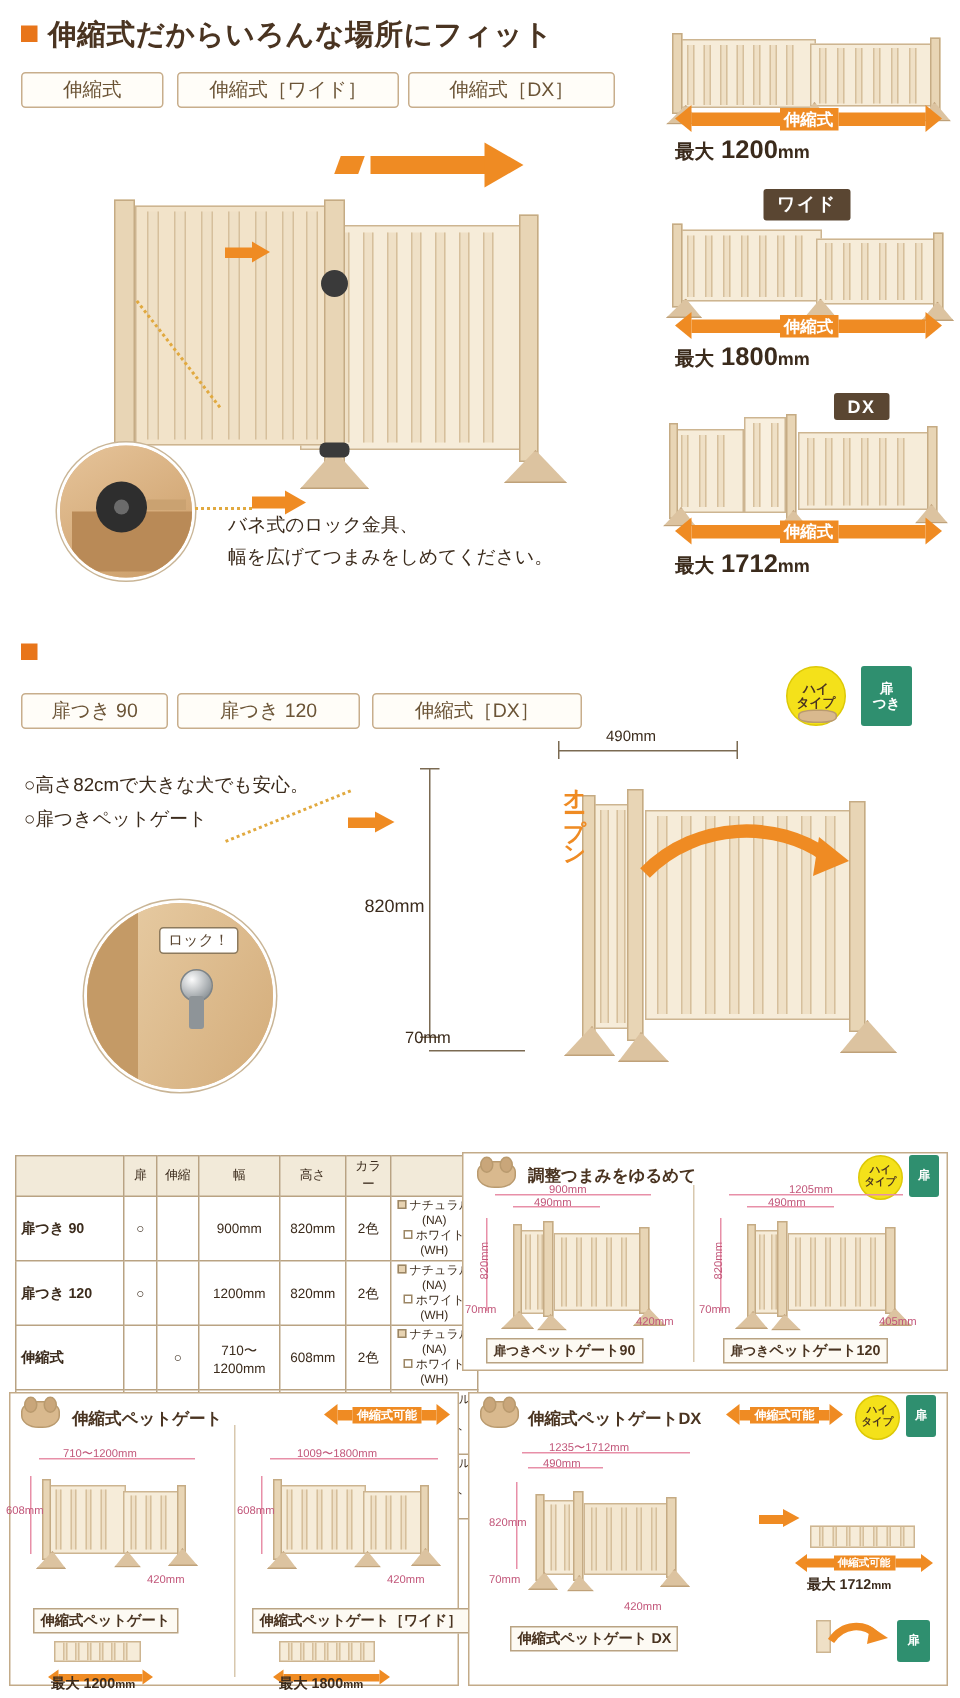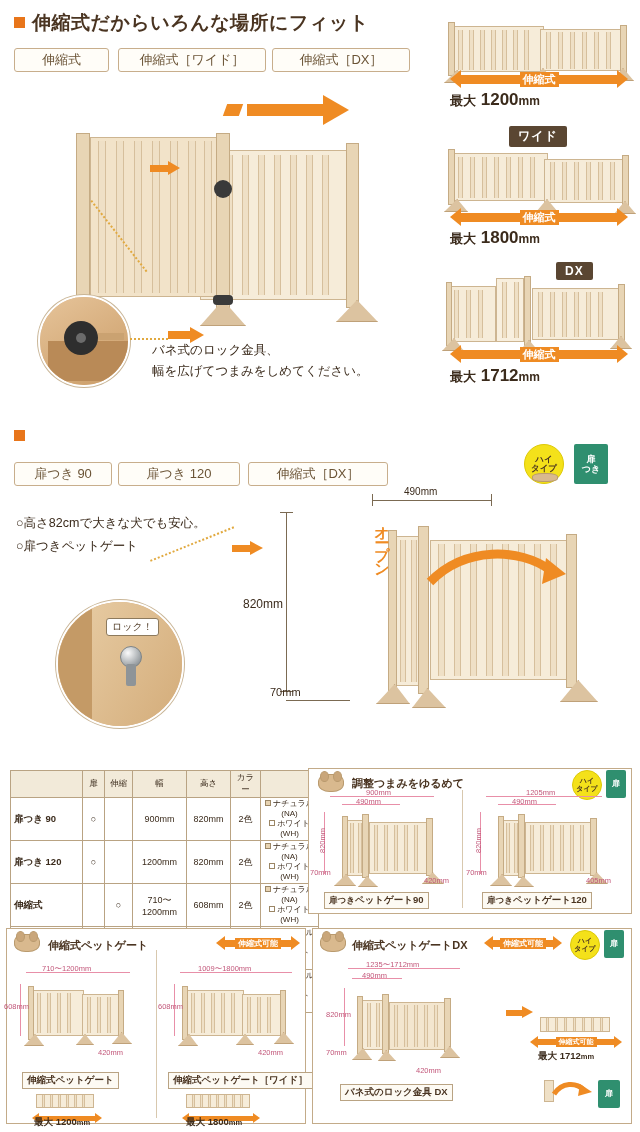--- a/index.html
+++ b/index.html
@@ -672,21 +672,21 @@
   <div class="foot" style="left:88px;top:64px;width:20px;height:12px;clip-path:polygon(48% 0,100% 100%,0 100%);"></div>
 </div>
 <div class="pdim" style="left:348px; top:968px; width:112px;"></div>
 <div class="pdim-t" style="left:366px; top:960px;"><span>1235〜1712mm</span></div>
 <div class="pdim" style="left:352px; top:978px; width:50px;"></div>
 <div class="pdim-t" style="left:362px; top:971px;"><span>490mm</span></div>
 <div class="pdimv" style="left:344px; top:988px; height:58px;"></div>
 <div class="pdim-t" style="left:326px; top:1010px;"><span>820mm</span></div>
 <div class="pdim-t" style="left:326px; top:1048px;"><span>70mm</span></div>
 <div class="pdim-t" style="left:416px; top:1066px;"><span>420mm</span></div>
-<div class="pcap" style="left:340px; top:1084px;"><b>バネ式のロック金具 DX</b></div>
+<div class="pcap" style="left:340px; top:1084px;"><b>伸縮式ペットゲート DX</b></div>
 
 <div class="abs" style="left:506px; top:1004px; width:34px; height:18px;">
   <div class="abs" style="left:0;top:6px;width:18px;height:6px;background:#ef8b23;"></div>
   <div class="abs" style="left:16px;top:2px;width:0;height:0;border-top:6px solid transparent;border-bottom:6px solid transparent;border-left:11px solid #ef8b23;"></div>
 </div>
 <div class="arrow-band" style="left:530px; top:1036px; width:92px;">
   <div class="ar-left" style="border-top-width:6px;border-bottom-width:6px;border-right-width:8px;"></div>
   <div class="ar-line" style="height:6px;"></div>
   <div class="ar-label" style="font-size:7px;">伸縮式可能</div>
   <div class="ar-line" style="height:6px;"></div>

